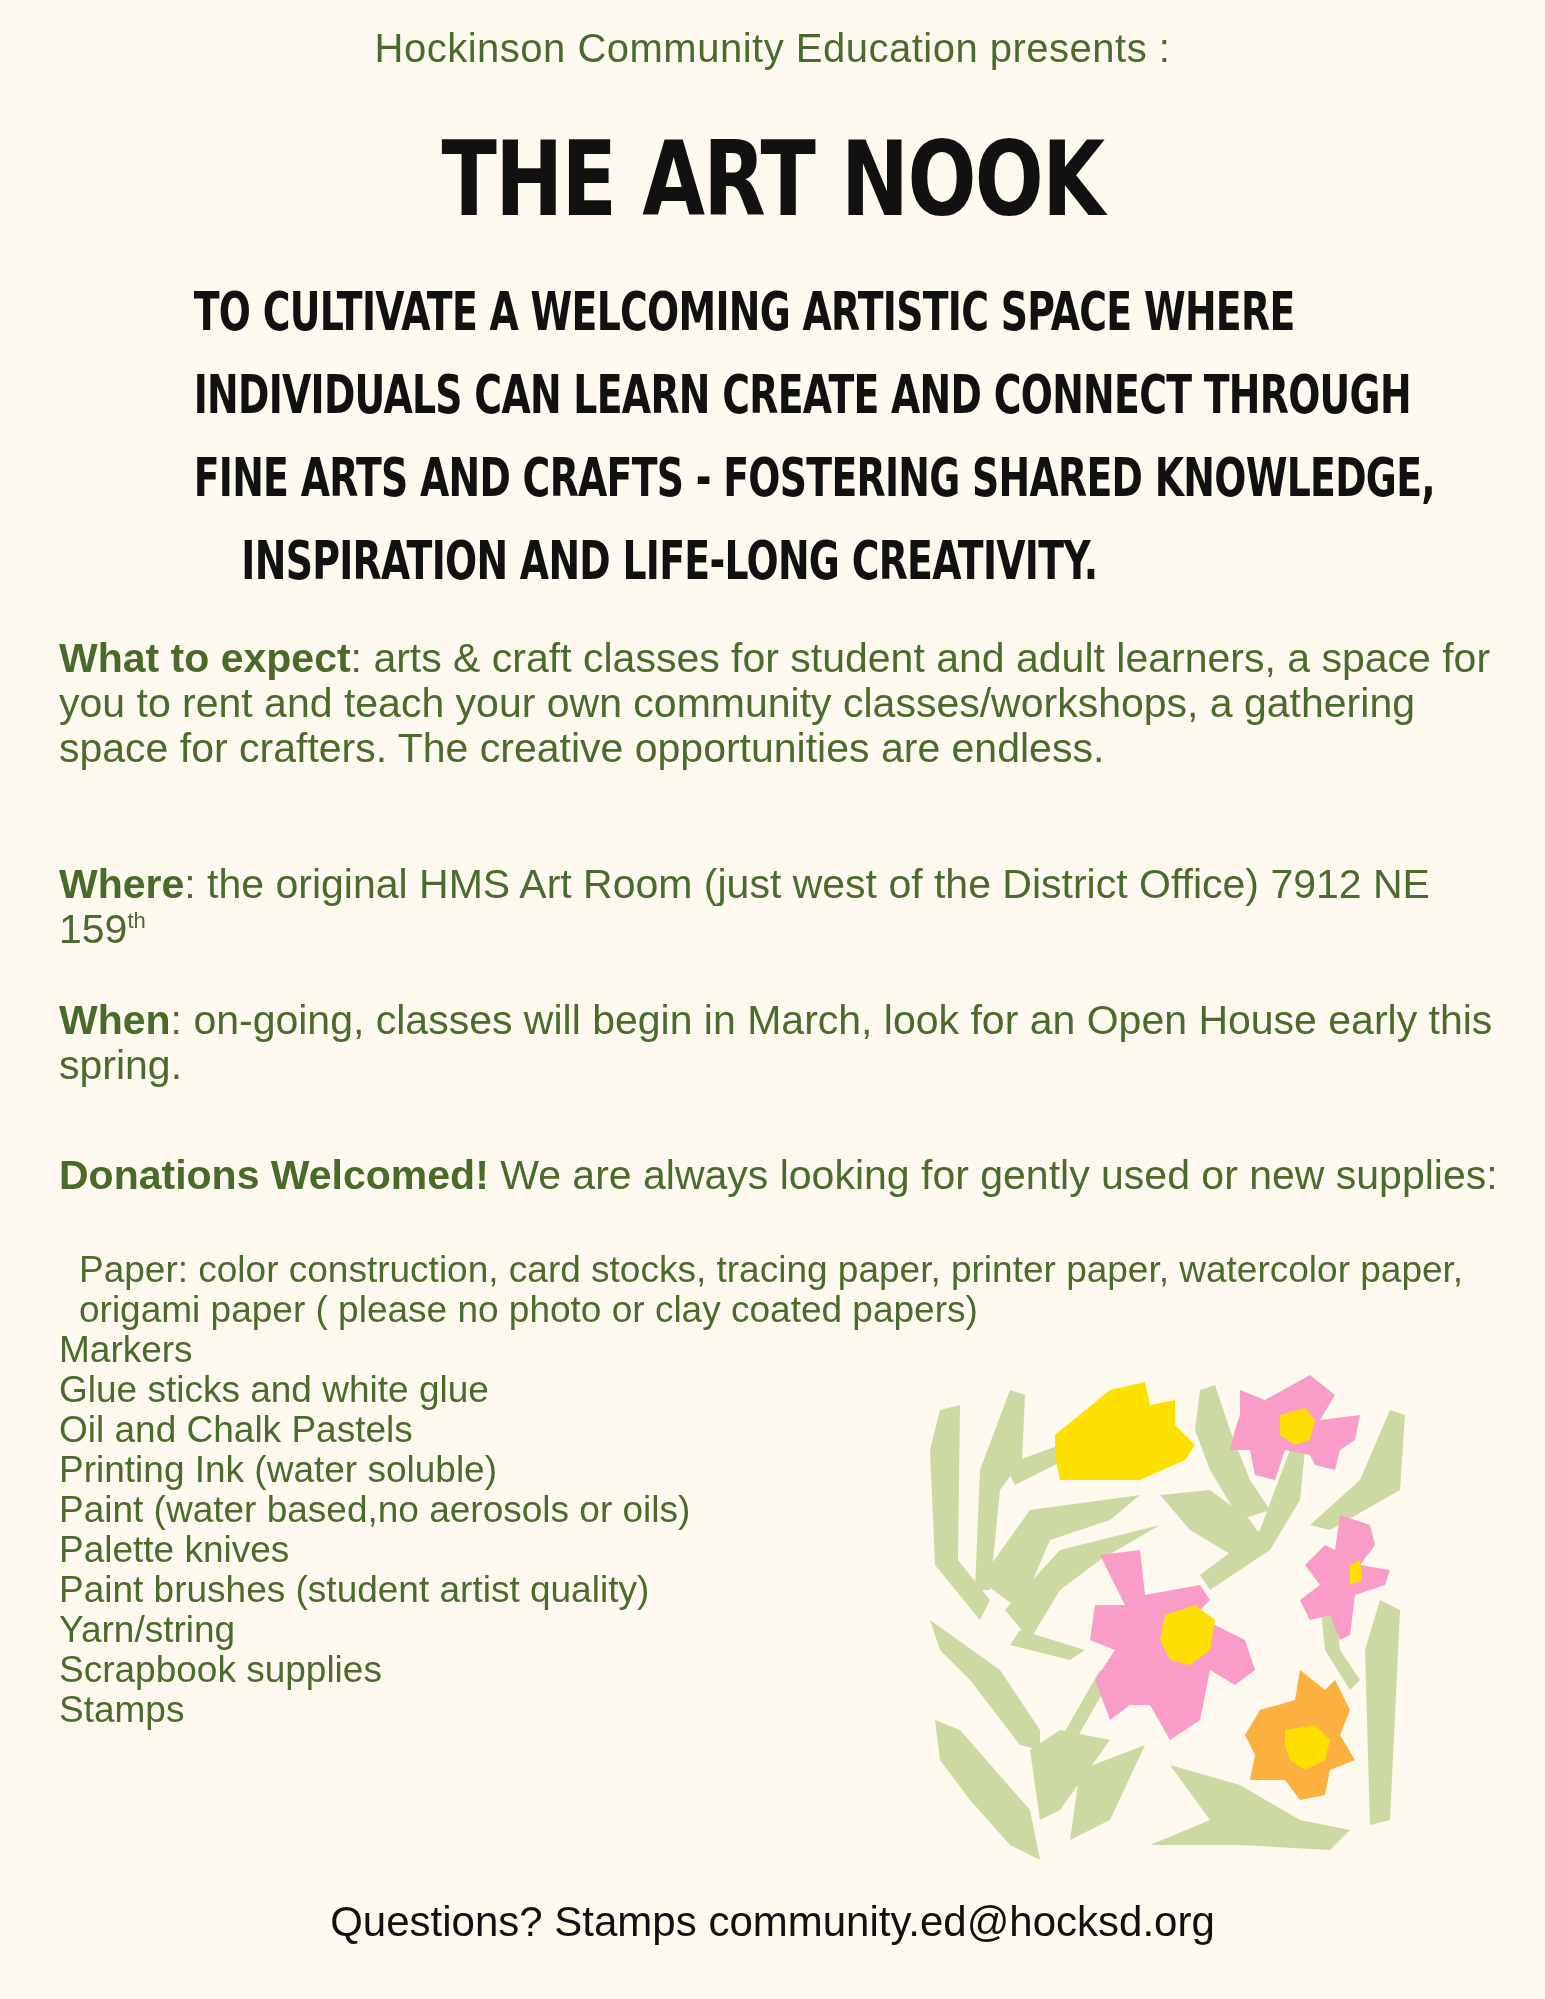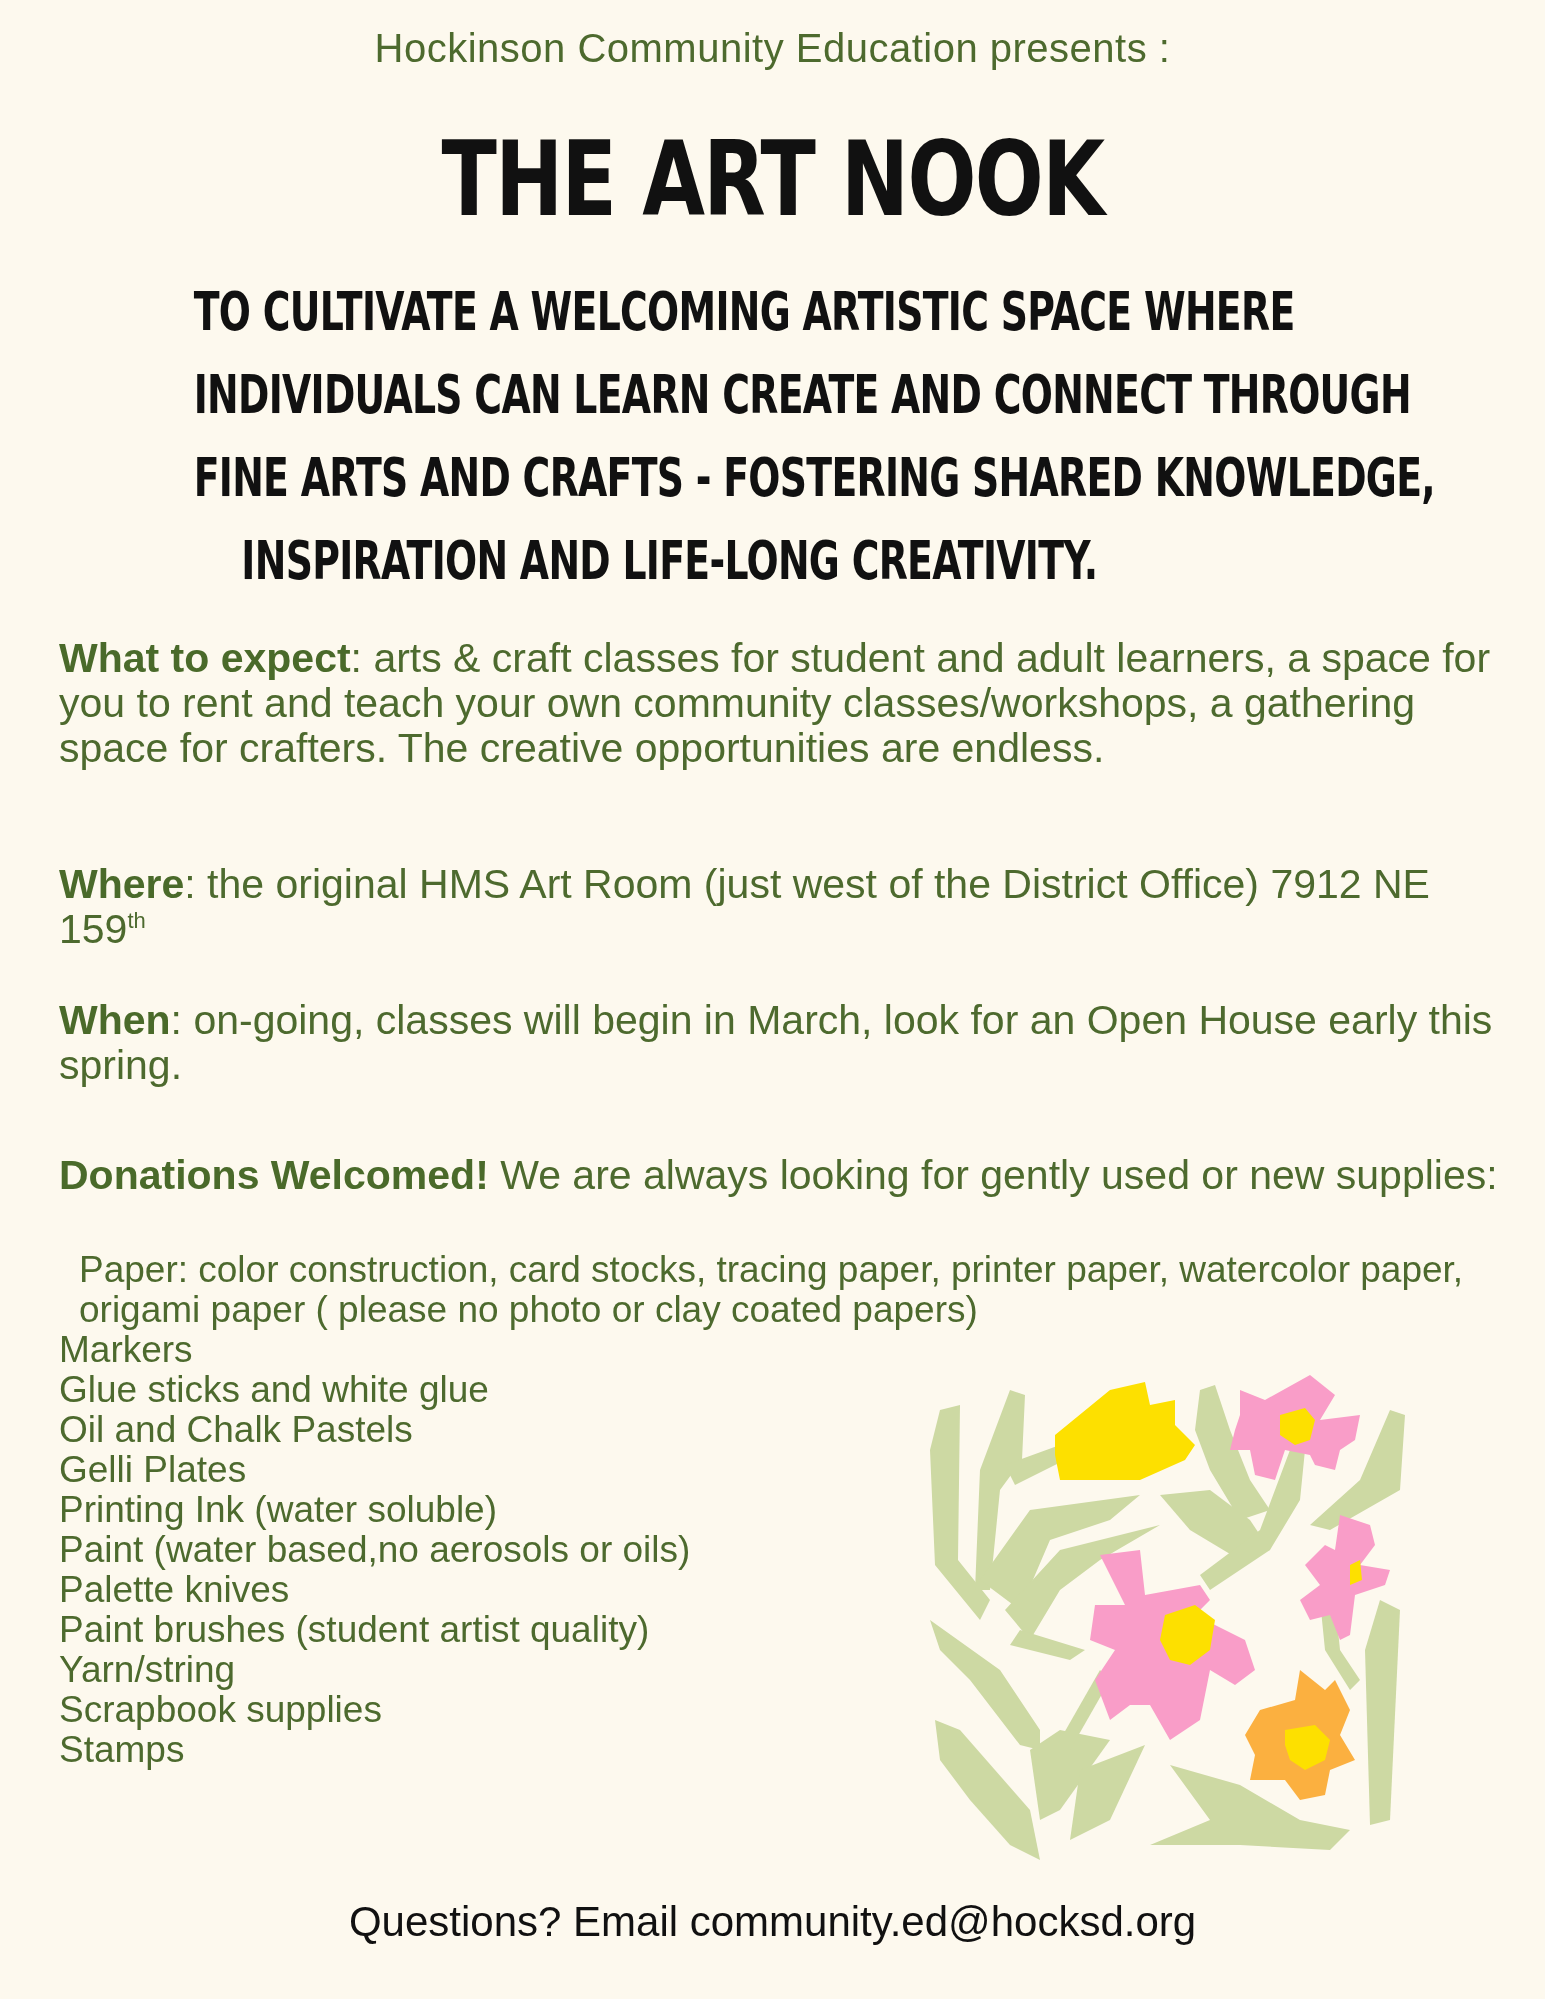--- a/index.html
+++ b/index.html
@@ -77,21 +77,20 @@
 
 <div class="section" style="top:1153px;">
   <b>Donations Welcomed!</b><span> We are always looking for gently used or new supplies:</span>
 </div>
 
 <div class="supplies">
   <div style="width:1440px;margin-left:20px;">Paper: color construction, card stocks, tracing paper, printer paper, watercolor paper, origami paper ( please no photo or clay coated papers)</div>
   <div class="item">Markers</div>
   <div class="item">Glue sticks and white glue</div>
   <div class="item">Oil and Chalk Pastels</div>
-  <div class="item">Gelli Plates</div>
   <div class="item">Printing Ink (water soluble)</div>
   <div class="item">Paint (water based,no aerosols or oils)</div>
   <div class="item">Palette knives</div>
   <div class="item">Paint brushes (student artist quality)</div>
   <div class="item">Yarn/string</div>
   <div class="item">Scrapbook supplies</div>
   <div class="item">Stamps</div>
 </div>
 
 <svg class="flowers" viewBox="0 0 520 510">
@@ -123,13 +122,13 @@
   </g>
   <path fill="#fbb040" d="M350 360 L385 350 L390 320 L415 340 L425 330 L440 360 L430 385 L445 410 L420 420 L415 445 L390 450 L375 430 L340 430 L345 405 L335 385 Z"></path>
   <g fill="#fde000">
     <path d="M370 65 L395 58 L405 70 L400 90 L385 95 L370 85 Z"></path>
     <path d="M255 265 L285 255 L305 270 L300 300 L280 315 L260 310 L250 290 Z"></path>
     <path d="M440 215 L450 210 L452 230 L440 235 Z"></path>
     <path d="M375 380 L405 375 L420 390 L415 410 L395 420 L380 410 L375 395 Z"></path>
   </g>
 </svg>
 
-<div class="footer">Questions? Email community.ed@hocksd.org</div>
+<div class="footer">Questions? Stamps community.ed@hocksd.org</div>
 
 </body></html>

